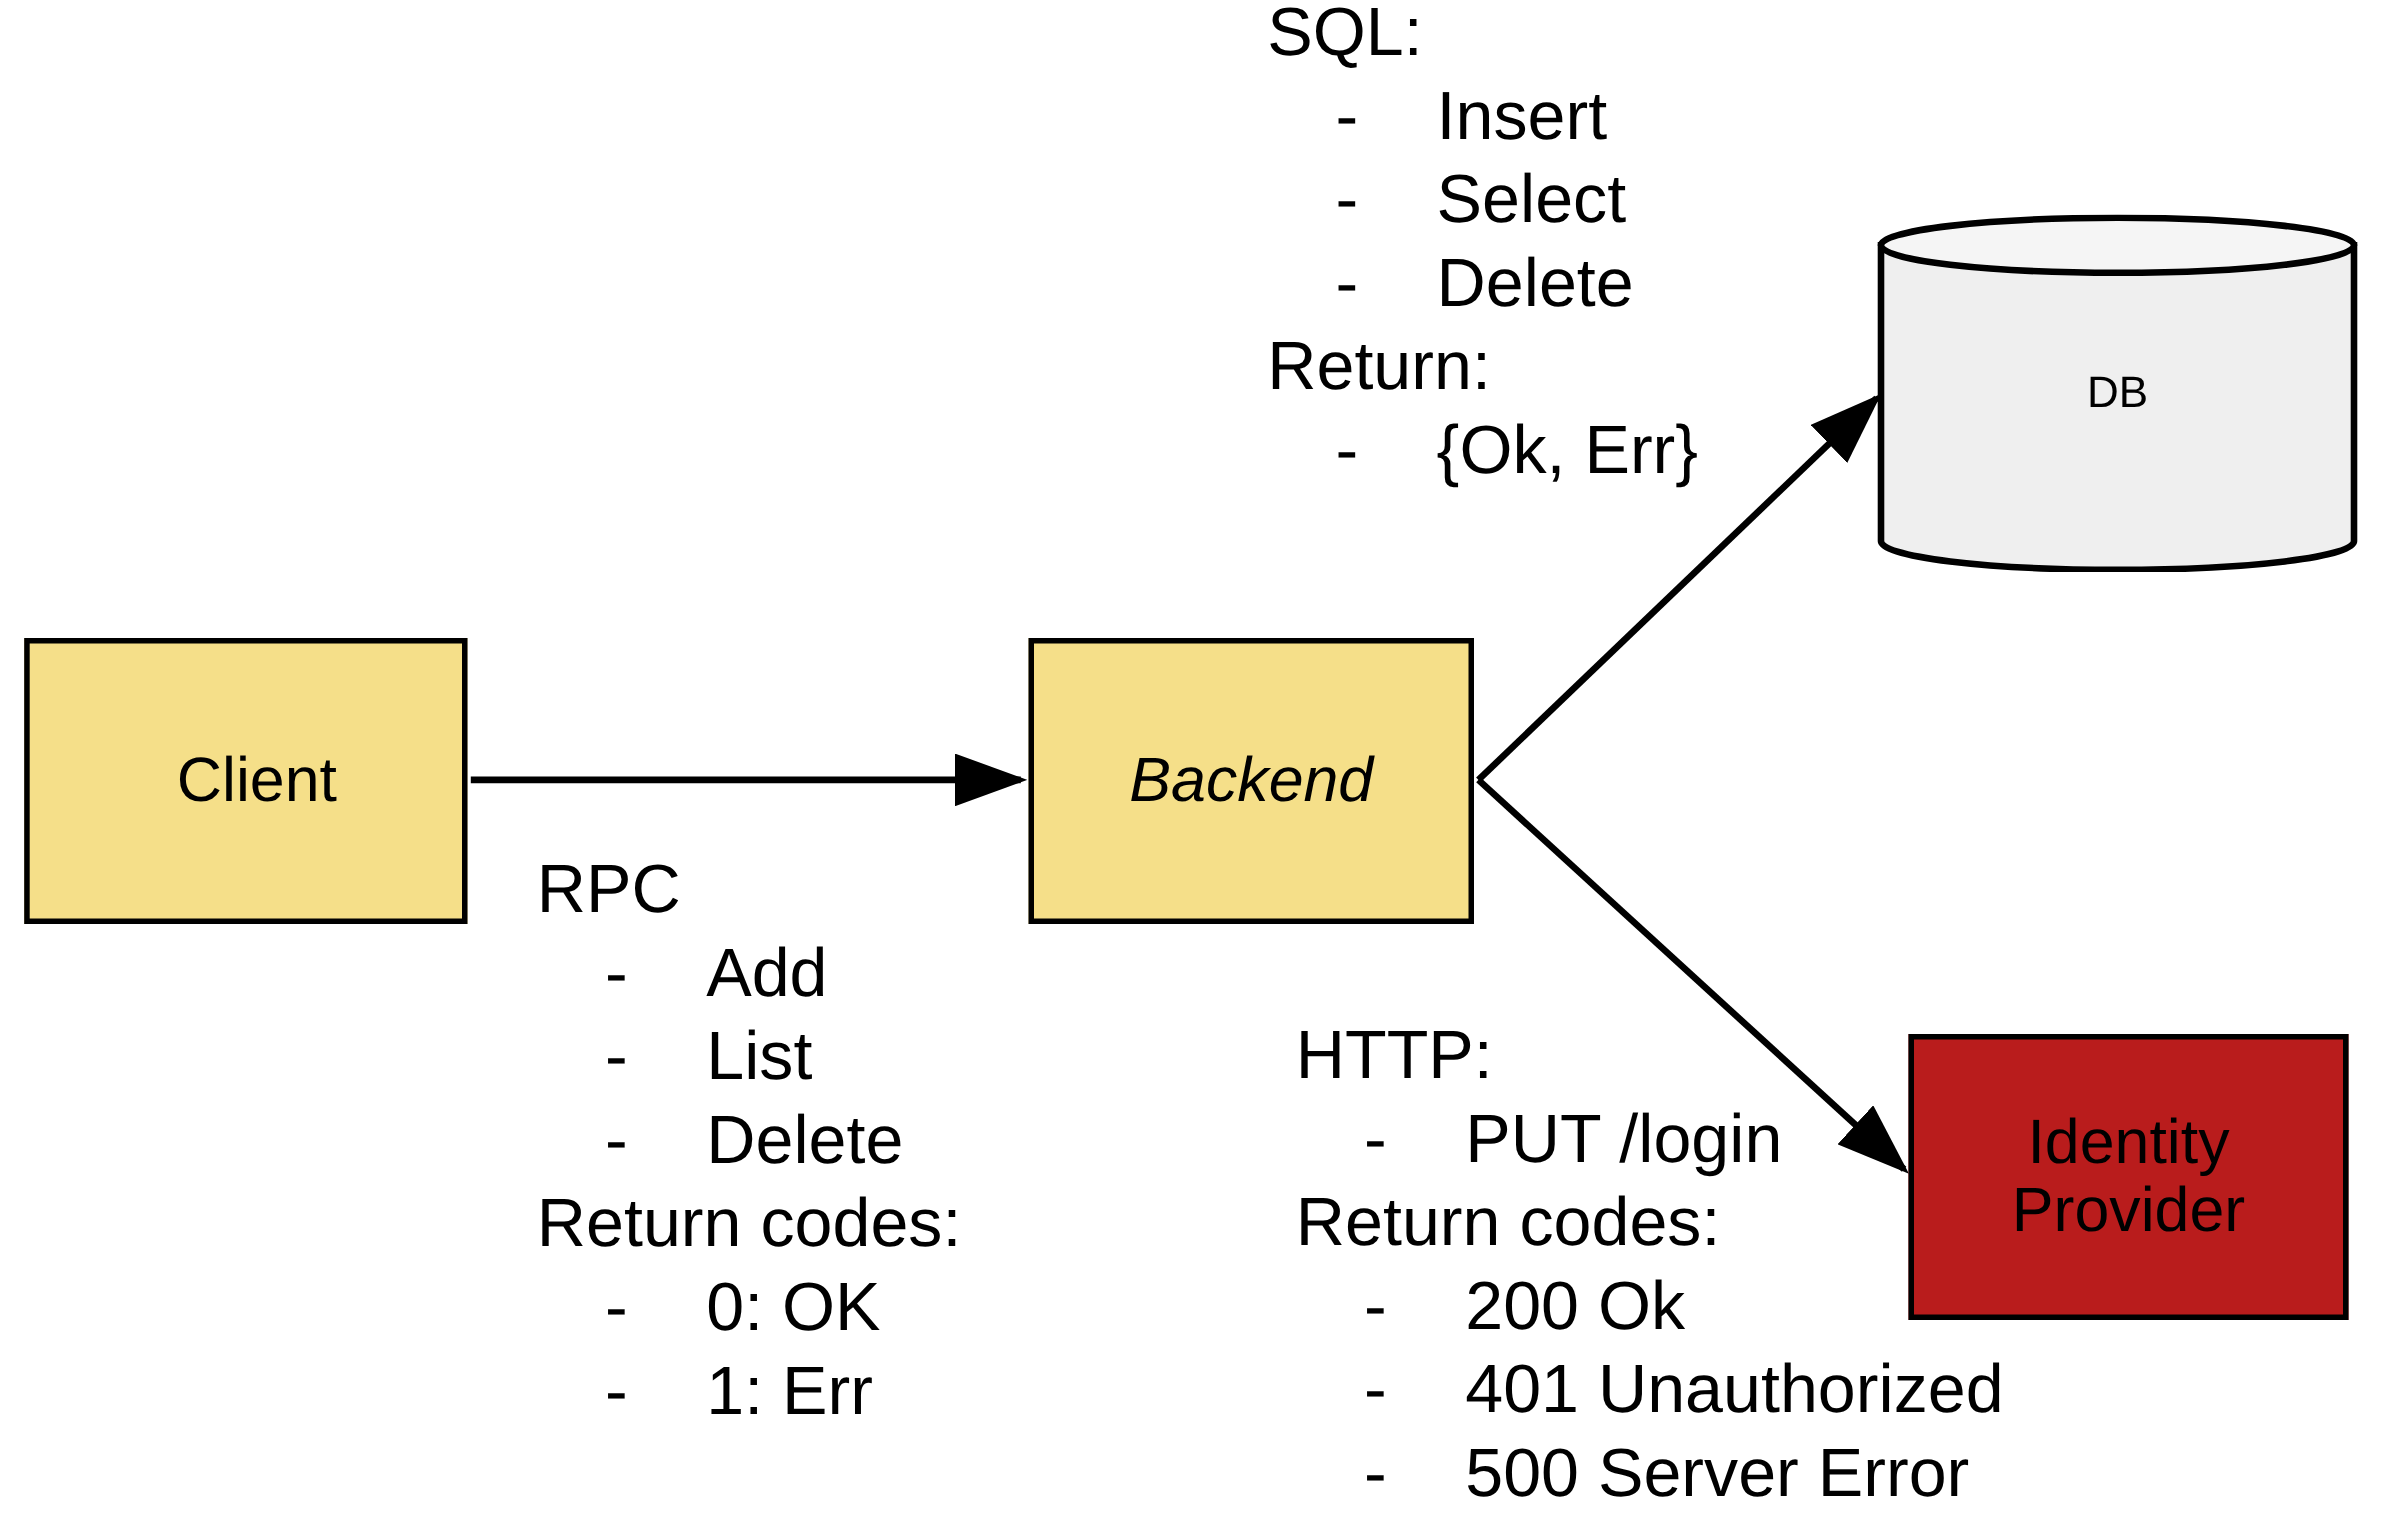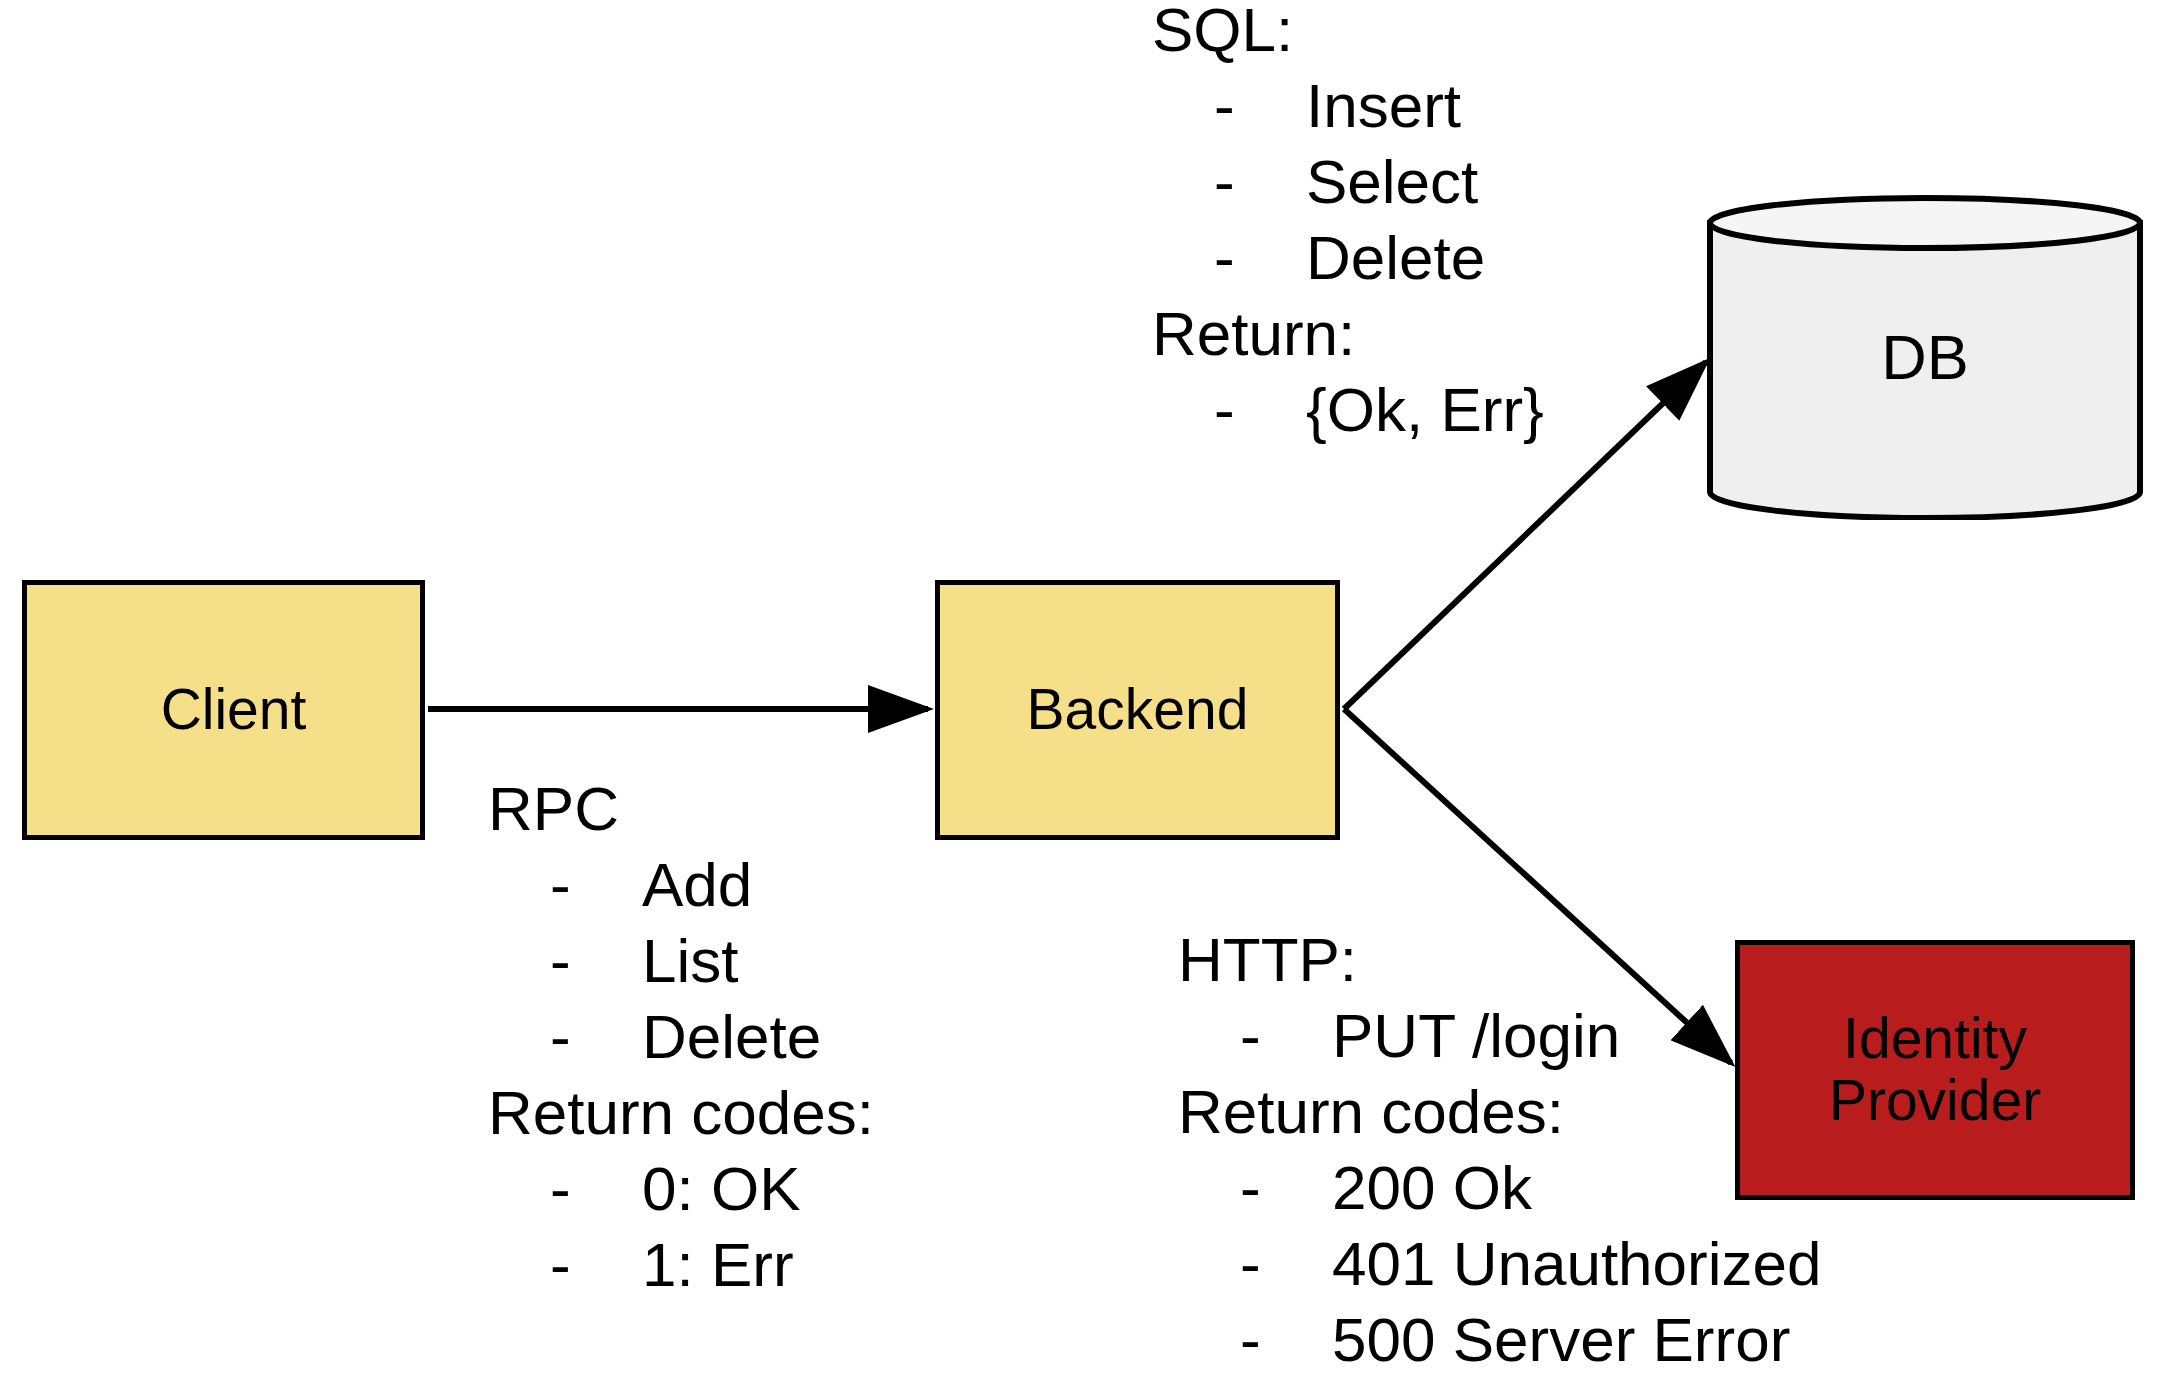--- a/index.html
+++ b/index.html
@@ -41,21 +41,21 @@
     font-weight: 400;
     color: #000;
   }
   .node-box {
     border: 5px solid #000000;
   }
   .node-fill-yellow { background: #f5df89; }
   .node-fill-gray   { background: #b91c1c; }
 
   #node-client  { left: 22px;   top: 580px;  width: 403px; height: 260px; padding-left: 20px; }
-  #node-backend { left: 935px;  top: 580px;  width: 405px; height: 260px; }
+  #node-backend { left: 935px;  top: 580px;  width: 405px; height: 260px; font-style: italic; }
   #node-idp     { left: 1735px; top: 940px;  width: 400px; height: 260px; }
 
   
   #node-db {
     left: 1705px;
     top: 195px;
     width: 440px;
     height: 325px;
   }
   #node-db svg {
@@ -67,21 +67,21 @@
   }
   #node-db .db-label {
     position: absolute;
     left: 0;
     top: 0;
     width: 440px;
     height: 325px;
     display: flex;
     align-items: center;
     justify-content: center;
-    font-size: 63px;
+    font-size: 40px;
   }
 
   
   .annot {
     position: absolute;
     font-size: 62px;
     line-height: 76px;
     white-space: nowrap;
     color: #000;
   }

